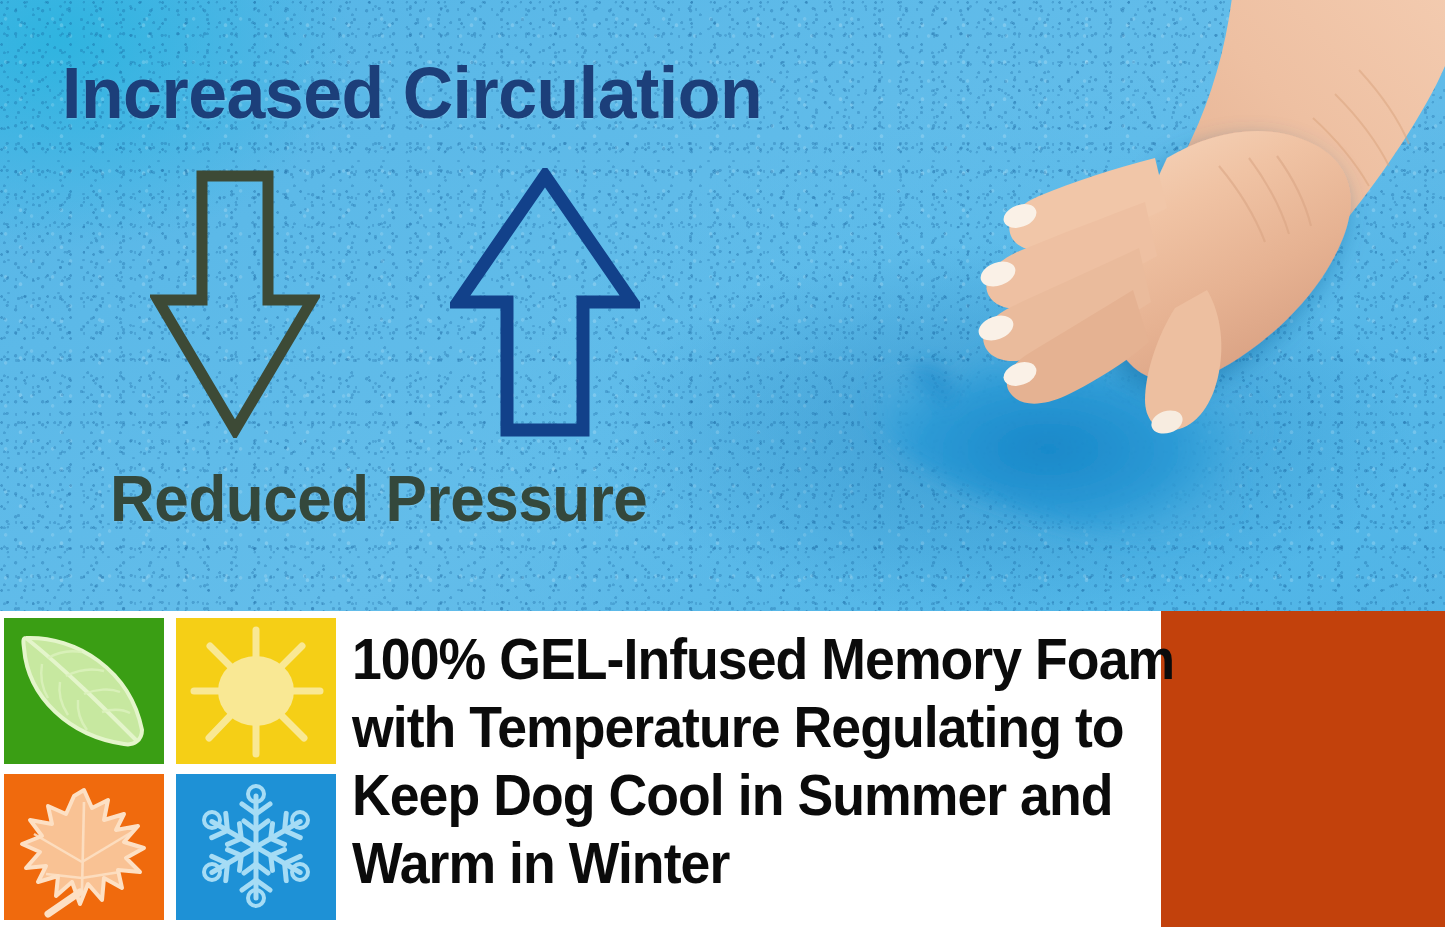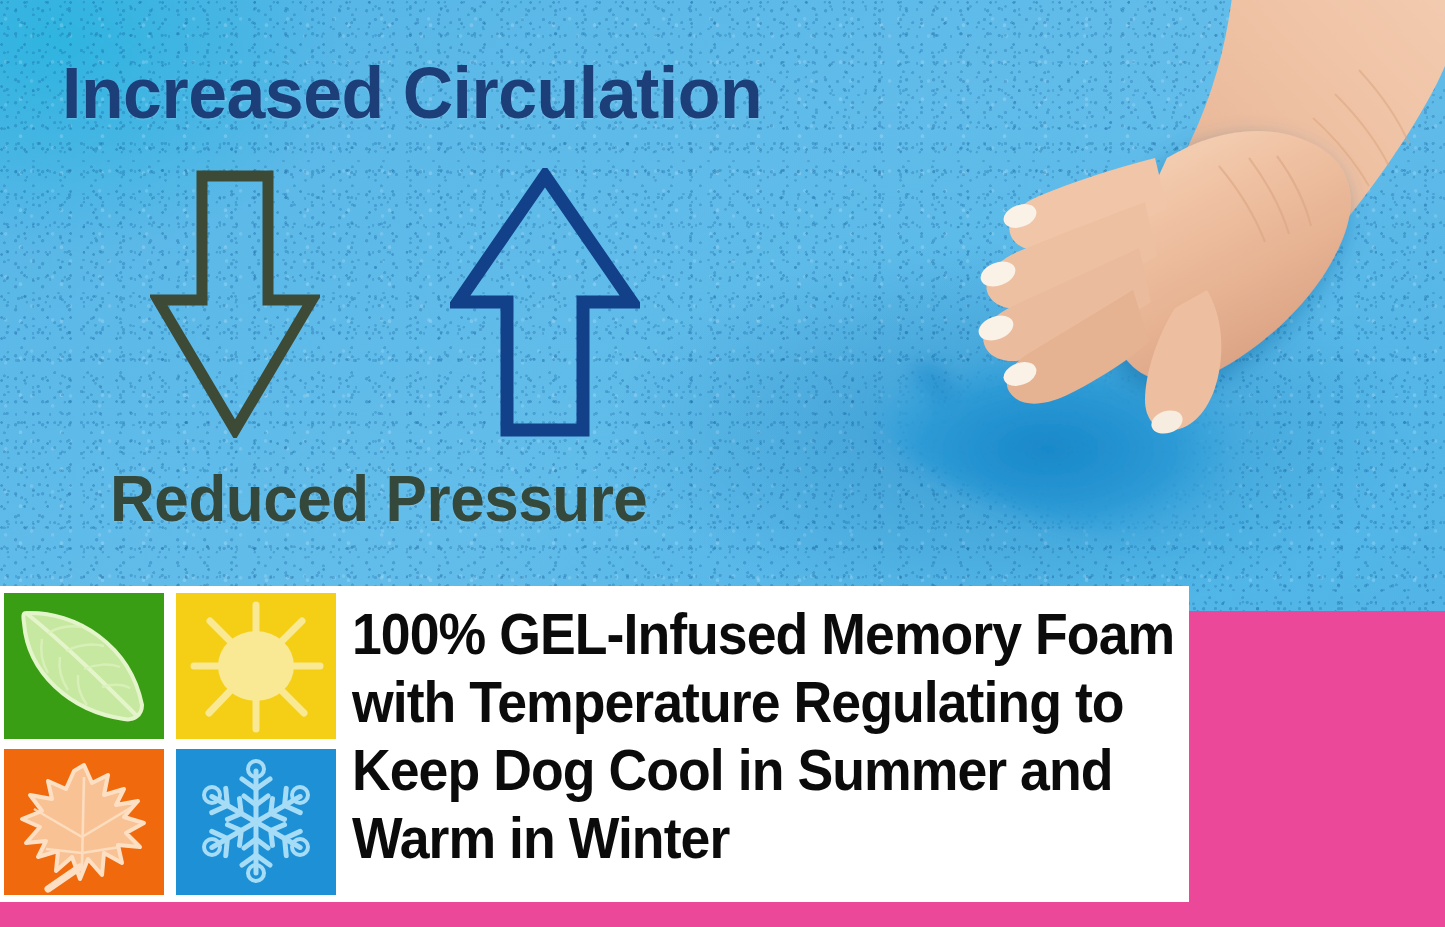--- a/index.html
+++ b/index.html
@@ -1,18 +1,18 @@
 <!DOCTYPE html>
 <html><head>
 <meta charset="utf-8">
 <style>
   html,body{margin:0;padding:0;background:#fff;}
   body{font-family:"Liberation Sans",sans-serif;}
   #stage{
-    position:relative;width:1445px;height:927px;overflow:hidden;background:#ec4899;
+    position:relative;width:1445px;height:927px;overflow:hidden;background:#c2410c;
   }
 
   
   #photo{
     position:absolute;left:0;top:0;width:1445px;height:611px;overflow:hidden;
     background:
       radial-gradient(ellipse 420px 300px at 60px 40px, #2fb4e0 0%, rgba(47,180,224,0) 70%),
       radial-gradient(ellipse 900px 600px at 1150px 520px, #4fb6e8 0%, rgba(79,182,232,0) 75%),
       linear-gradient(150deg,#54b4e6 0%, #5cb9e8 25%, #63bdea 55%, #56b3e4 100%);
   }
@@ -62,21 +62,21 @@
 
   
   #arrow-down{position:absolute;left:150px;top:170px;width:170px;height:268px;}
   #arrow-up{position:absolute;left:450px;top:168px;width:190px;height:272px;}
 
   
   #hand-wrap{position:absolute;left:815px;top:-10px;width:640px;height:625px;}
 
   
   #bottom{
-    position:absolute;left:0;top:586px;width:1161px;height:316px;background:#ffffff;padding-left:28px;
+    position:absolute;left:0;top:611px;width:1161px;height:316px;background:#ffffff;
   }
   #tiles{
     position:absolute;left:4px;top:7px;width:334px;height:302px;
     display:grid;grid-template-columns:160px 160px;grid-template-rows:146px 146px;
     gap:10px 12px;
   }
   .tile{position:relative;overflow:hidden;}
   .tile svg{position:absolute;inset:0;width:100%;height:100%;}
   #tile-spring{background:#3a9e14;}
   #tile-summer{background:#f5cf16;}

